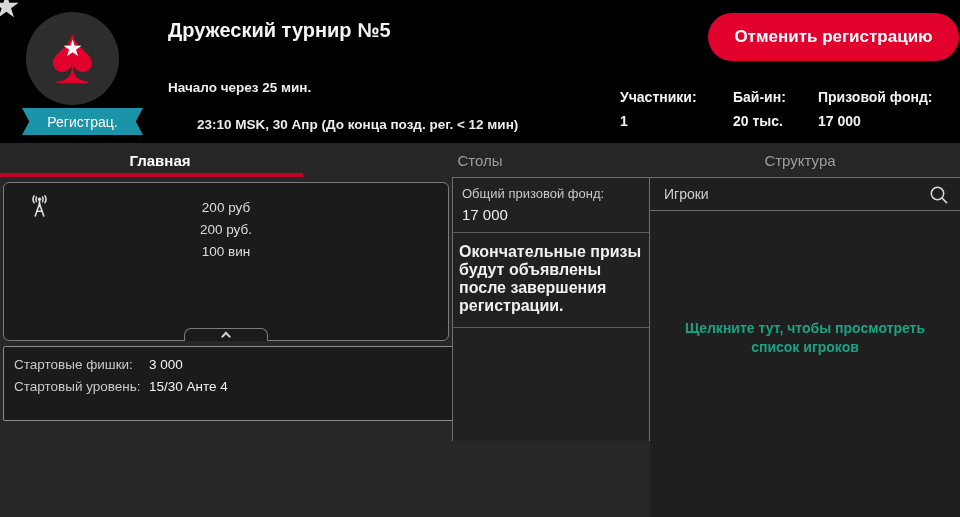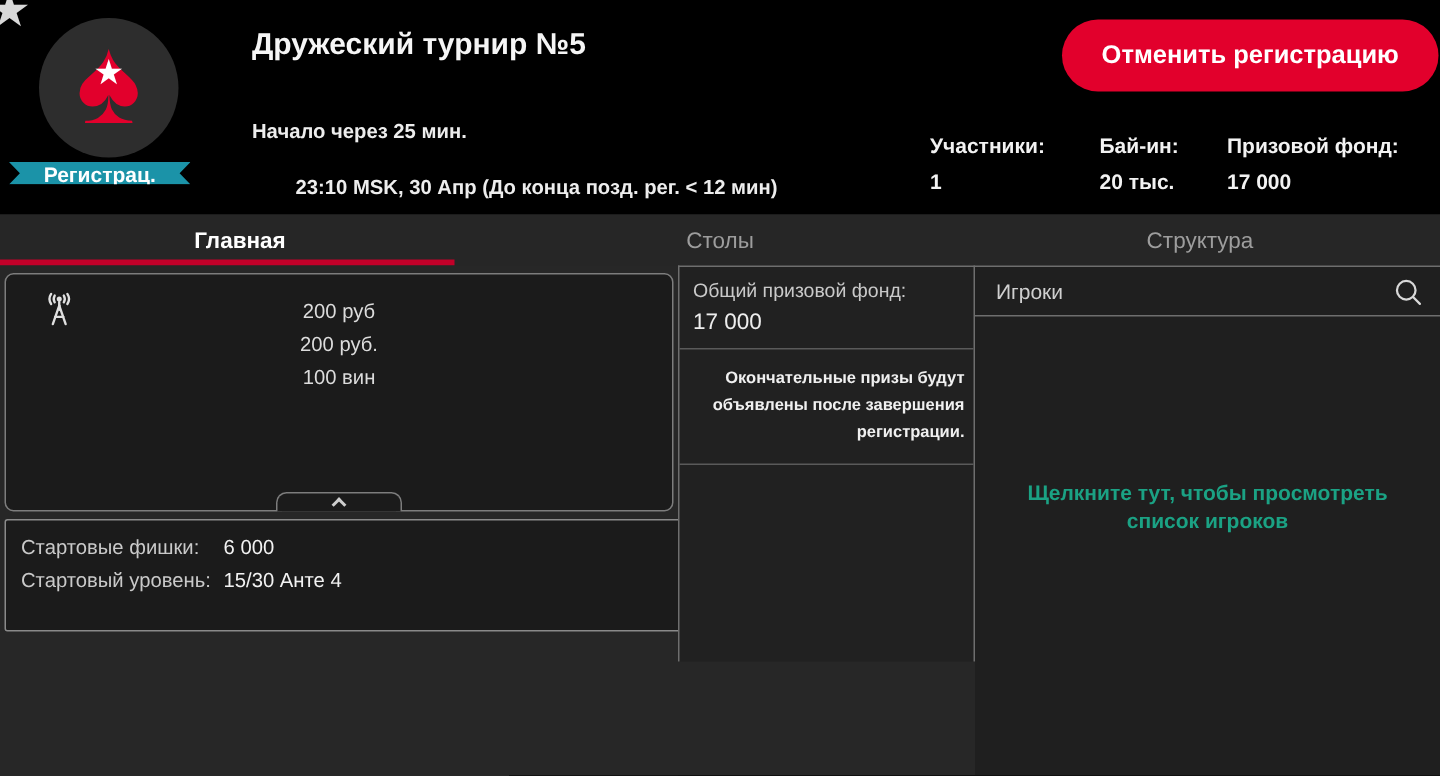--- a/index.html
+++ b/index.html
@@ -9,22 +9,22 @@
     background:#272727; font-family:"Liberation Sans","DejaVu Sans",sans-serif;
     -webkit-font-smoothing:antialiased;
   }
   
   .header { position:absolute; top:0; left:0; width:960px; height:143px; background:#000; }
   .fav-star { position:absolute; left:-8px; top:-10px; font-size:32px; line-height:1; color:#d8d8d8; }
   .logo { position:absolute; left:26px; top:12px; width:93px; height:93px; border-radius:50%; background:#2d2d2d; }
   .logo .spade { position:absolute; left:50%; top:50%; transform:translate(-50%,-55%); font-size:82px; line-height:1; color:#e2002c; }
   .logo .spade-star { position:absolute; left:50%; top:25px; transform:translateX(-50%); font-size:23px; line-height:1; color:#ffffff; }
   .badge {
-    position:absolute; left:6px; top:108px; width:121px; height:15px;
-    background:#1b93a8; color:#fff; font-size:14px; font-weight:700;
+    position:absolute; left:22px; top:108px; width:121px; height:27px;
+    background:#1b93a8; color:#fff; font-size:14px; font-weight:400;
     display:flex; align-items:center; justify-content:center;
     clip-path:polygon(0% 0%,100% 0%,94% 50%,100% 100%,0% 100%,6% 50%);
   }
   .title   { position:absolute; left:168px; top:19px;  font-size:20px;   font-weight:700; color:#f5f5f5; }
   .starts  { position:absolute; left:168px; top:80px;  font-size:13.5px; font-weight:700; color:#ededed; }
   .sched   { position:absolute; left:168px; top:117px; font-size:13.5px; font-weight:700; color:#ededed;margin-left:29px; }
   .cancel-btn {
     position:absolute; left:708px; top:13px; width:251px; height:48px;
     background:#e2002c; border:none; border-radius:24px;
     color:#fff; font-size:17px; font-weight:700; font-family:inherit; cursor:pointer;
@@ -68,21 +68,21 @@
   .srow .val { color:#f2f2f2; }
   .middle-panel {
     position:absolute; left:452px; top:0; width:198px; height:264px; background:#212121;
     border:1px solid #6e6e6e; border-bottom:none;
   }
   .prize-total { padding:7px 9px 9px; border-bottom:1px solid #5a5a5a; }
   .prize-total .lbl { font-size:13px; color:#c9c9c9; line-height:18px; }
   .prize-total .val { font-size:15px; color:#ededed; margin-top:3px; }
   .prize-notice {
     padding:10px 6px 12px; border-bottom:1px solid #5a5a5a;
-    font-size:11px; font-weight:700; color:#f0f0f0; text-align:right; line-height:18px;
+    font-size:16px; font-weight:700; color:#f0f0f0; text-align:left; line-height:18px;
   }
   .right-panel {
     position:absolute; left:650px; top:0; width:310px; height:340px;
     background:#1f1f1f; border-top:1px solid #6e6e6e;
   }
   .search-row { position:relative; height:33px; border-bottom:1px solid #6e6e6e; }
   .search-input {
     width:100%; height:100%; background:transparent; border:none; outline:none;
     color:#e0e0e0; font-size:14px; padding:0 42px 0 14px; font-family:inherit;
   }
@@ -157,21 +157,21 @@
           <div>100 вин</div>
         </div>
         <div class="handle">
           <span class="chev"></span>
         </div>
       </div>
 
       <div class="start-box">
         <div class="srow">
           <span class="lbl">Стартовые фишки:</span>
-          <span class="val">6 000</span>
+          <span class="val">3 000</span>
         </div>
         <div class="srow">
           <span class="lbl">Стартовый уровень:</span>
           <span class="val">15/30 Анте 4</span>
         </div>
       </div>
     </div>
 
     <div class="middle-panel">
       <div class="prize-total">

